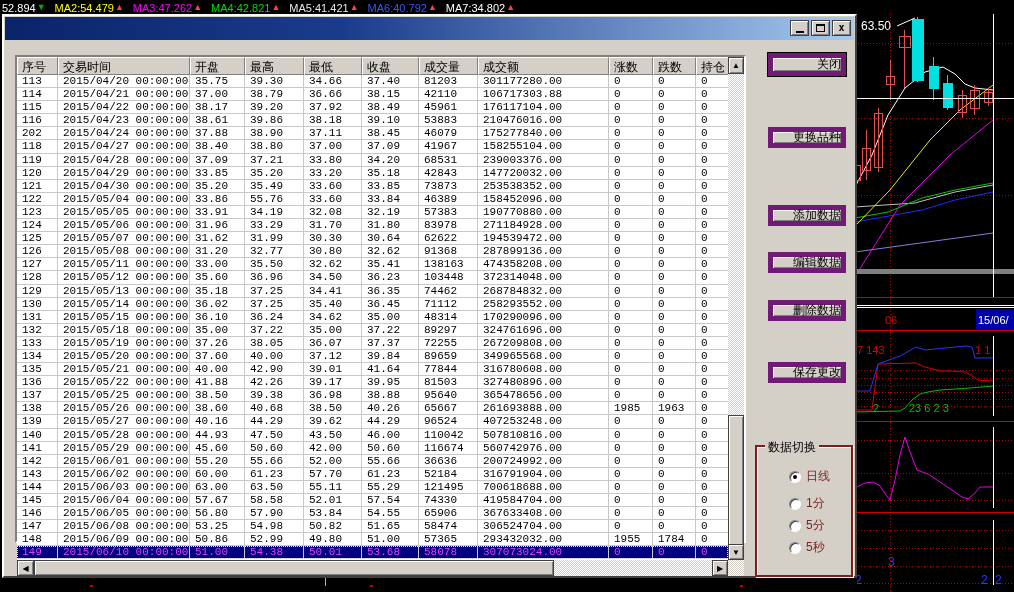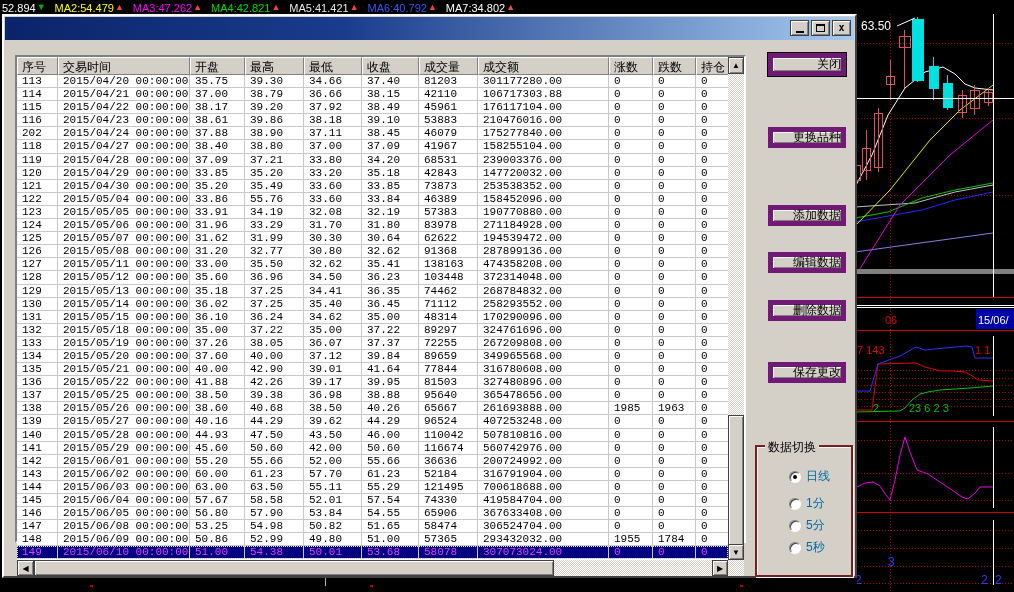--- a/index.html
+++ b/index.html
@@ -66,21 +66,21 @@
   
   .btn{position:absolute;left:764px;width:78px;height:21px;background:#d4d0c8;
     border:5px solid #701a75;box-shadow:inset 1px 1px 0 #fff,inset -1px -1px 0 #808080;
     font-size:12px;color:#000;display:flex;align-items:center;justify-content:flex-end;white-space:nowrap;}
   .btn.default{box-shadow:0 0 0 1px #000,inset 1px 1px 0 #fff,inset -1px -1px 0 #808080;}
 
   
   .groupbox{position:absolute;left:751px;top:429px;width:98px;height:132px;
     border:2px solid #7f1d1d;box-shadow:1px 1px 0 #fff,inset 1px 1px 0 #fff;}
   .grouplabel{position:absolute;left:8px;top:-8px;background:#d4d0c8;padding:0 3px;font-size:12px;color:#000;}
-  .radio-row{position:absolute;left:32px;display:flex;align-items:center;gap:5px;font-size:12px;color:#0369a1;}
+  .radio-row{position:absolute;left:32px;display:flex;align-items:center;gap:5px;font-size:12px;color:#7f1d1d;}
   .radio{width:12px;height:12px;border-radius:50%;background:#fff;
     border:1px solid;border-color:#808080 #fff #fff #808080;
     box-shadow:inset 1px 1px 0 #404040;position:relative;}
   .radio.on::after{content:"";position:absolute;left:3px;top:3px;width:4px;height:4px;border-radius:50%;background:#000;}
 </style>
 </head>
 <body>
 
 <div class="topbar">
     <span class="tb-item">

